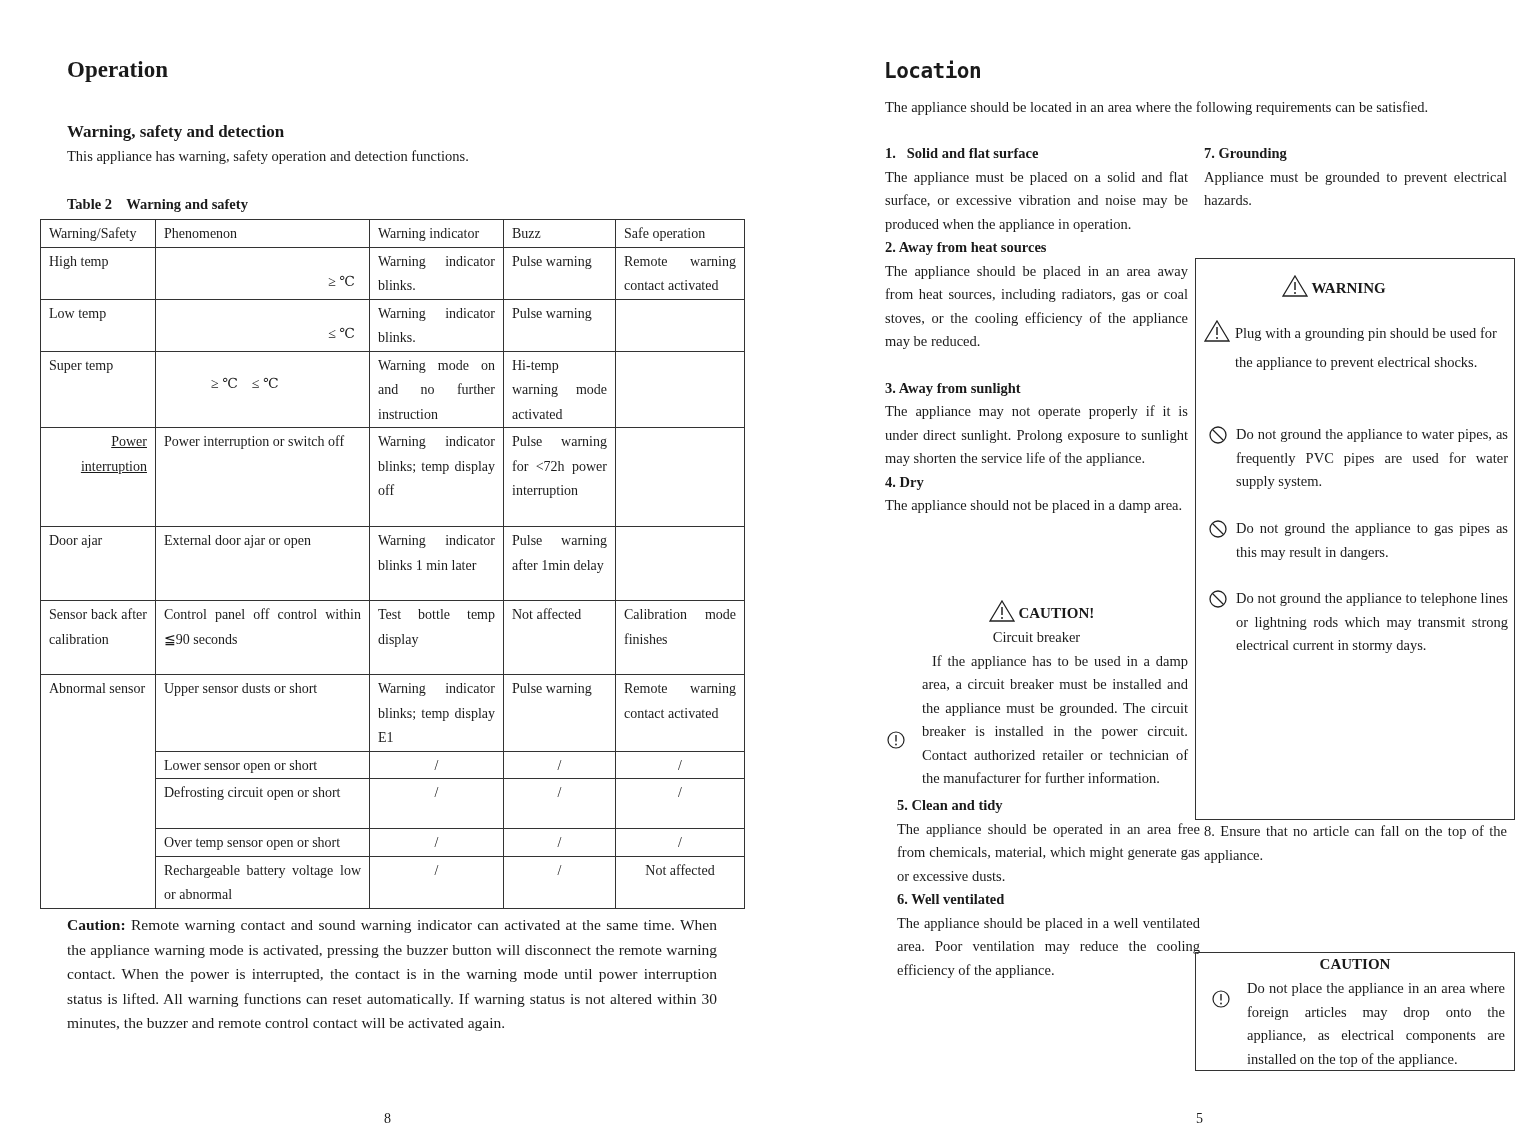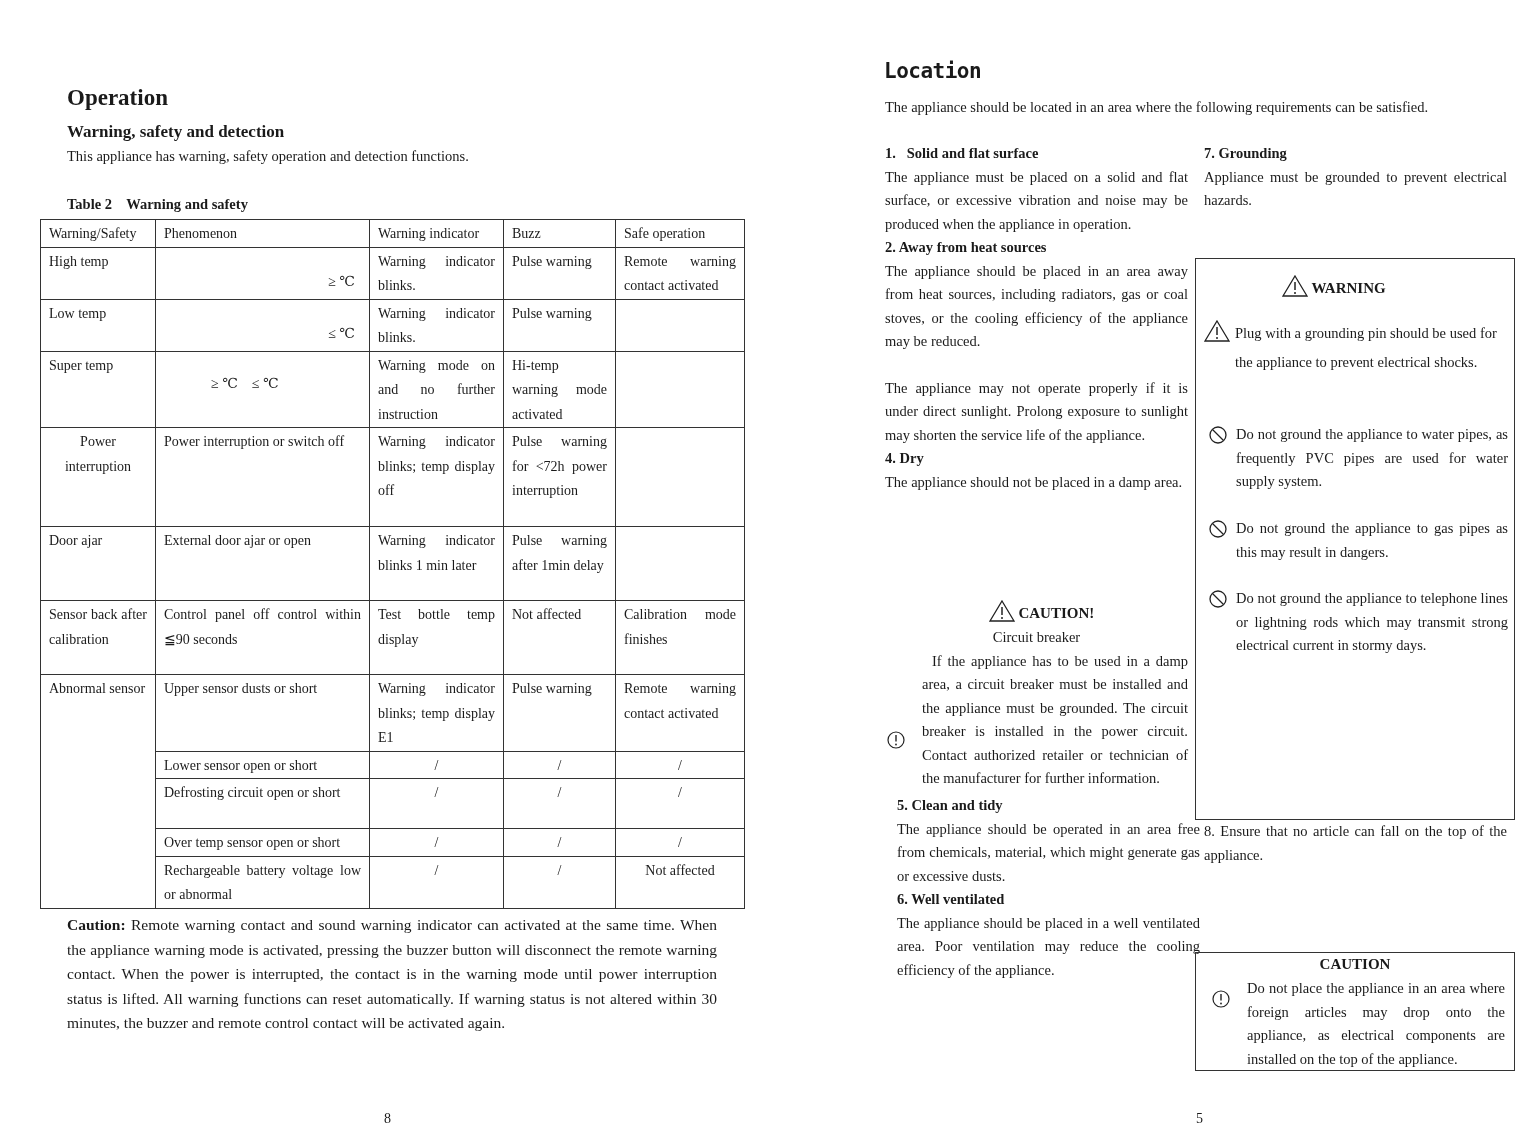--- a/index.html
+++ b/index.html
@@ -21,21 +21,21 @@
 
   .box { position:absolute; border:1px solid #333; }
   .icon-tri { display:inline-block; width:26px; height:22px; vertical-align:-4px; }
   .icon-circ { display:inline-block; width:20px; height:20px; vertical-align:-4px; }
   .pnum { position:absolute; top:1111px; font-size:14px; }
 </style>
 </head>
 <body>
 
 <div class="page" style="left:0;width:757px;">
-  <div class="abs h1" style="left:67px;top:57px;margin-top:28px;">Operation</div>
+  <div class="abs h1" style="left:67px;top:57px;">Operation</div>
   <div class="abs h2" style="left:67px;top:122px;">Warning, safety and detection</div>
   <div class="abs body" style="left:67px;top:145px;">This appliance has warning, safety operation and detection functions.</div>
   <div class="abs bold" style="left:67px;top:196px;font-size:14.5px;white-space:pre;">Table 2    Warning and safety</div>
 
   <table class="wt">
     <colgroup>
         <col style="width:115px">
         <col style="width:214px">
         <col style="width:134px">
         <col style="width:112px">
@@ -64,21 +64,21 @@
       <td></td>
     </tr>
     <tr style="height:74px;">
       <td>Super temp</td>
       <td style="padding-left:55px;padding-top:20px;white-space:pre;">≥ ℃    ≤ ℃</td>
       <td>Warning mode on and no further instruction</td>
       <td>Hi-temp warning mode activated</td>
       <td></td>
     </tr>
     <tr style="height:99px;">
-      <td style="text-align:center;">Power interruption</td>
+      <td style="text-align:right;text-decoration:underline;">Power interruption</td>
       <td>Power interruption or switch off</td>
       <td>Warning indicator blinks; temp display off</td>
       <td>Pulse warning for &lt;72h power interruption</td>
       <td></td>
     </tr>
     <tr style="height:74px;">
       <td>Door ajar</td>
       <td>External door ajar or open</td>
       <td>Warning indicator blinks 1 min later</td>
       <td>Pulse warning after 1min delay</td>
@@ -135,20 +135,21 @@
 <div class="page" style="left:757px;width:758px;">
   <div class="abs h1-mono" style="left:127px;top:59px;">Location</div>
   <div class="abs body" style="left:128px;top:96px;">The appliance should be located in an area where the following requirements can be satisfied.</div>
 
   <div class="abs body just" style="left:128px;top:142px;width:303px;">
     <div class="bold" style="white-space:pre;">1.   Solid and flat surface</div>
     <div>The appliance must be placed on a solid and flat surface, or excessive vibration and noise may be produced when the appliance in operation.</div>
     <div class="bold">2. Away from heat sources</div>
     <div>The appliance should be placed in an area away from heat sources, including radiators, gas or coal stoves, or the cooling efficiency of the appliance may be reduced.</div>
     <div style="height:23px"></div>
+    <div class="bold">3. Away from sunlight</div>
     <div>The appliance may not operate properly if it is under direct sunlight. Prolong exposure to sunlight may shorten the service life of the appliance.</div>
     <div class="bold">4. Dry</div>
     <div>The appliance should not be placed in a damp area.</div>
   </div>
 
   <div class="abs" style="left:128px;top:600px;width:303px;">
     <div style="text-align:center;font-size:15px;font-weight:bold;padding-left:10px;">
       <svg class="icon-tri" viewBox="0 0 26 22">
           <polygon points="13,1 25,21 1,21" fill="none" stroke="#222" stroke-width="1.3"></polygon>
           <line x1="13" y1="7" x2="13" y2="15" stroke="#222" stroke-width="1.5"></line>

